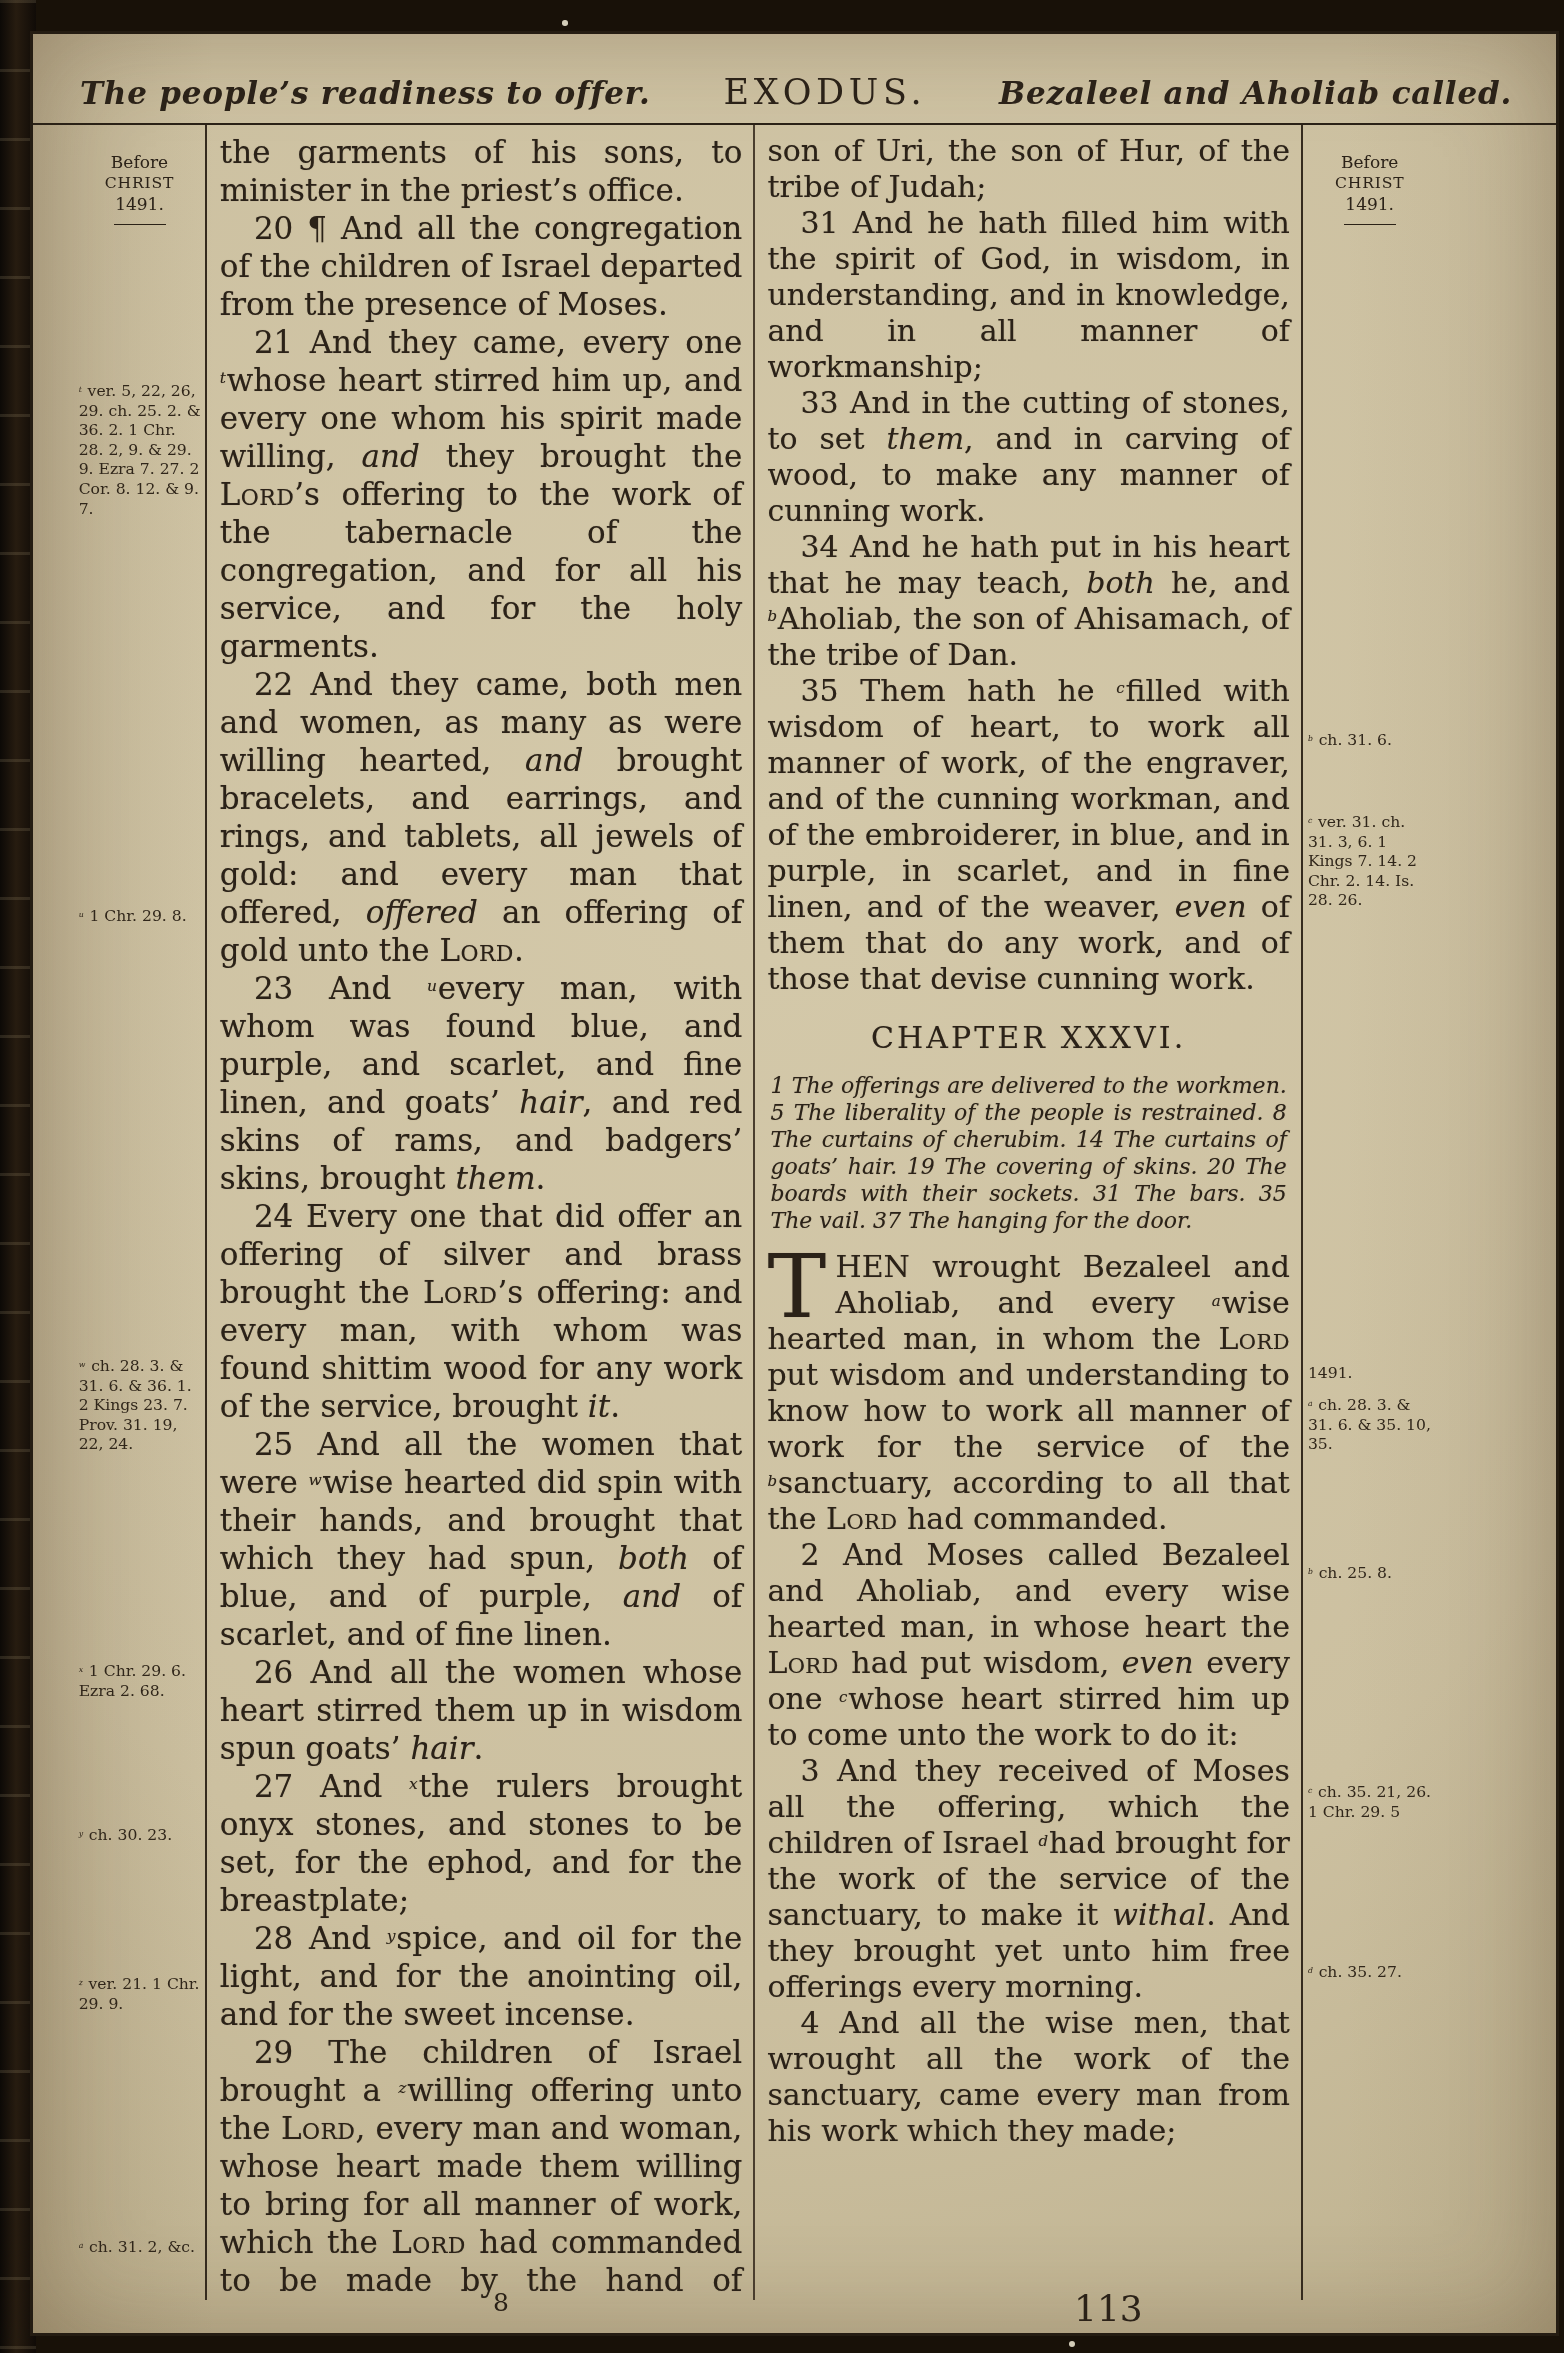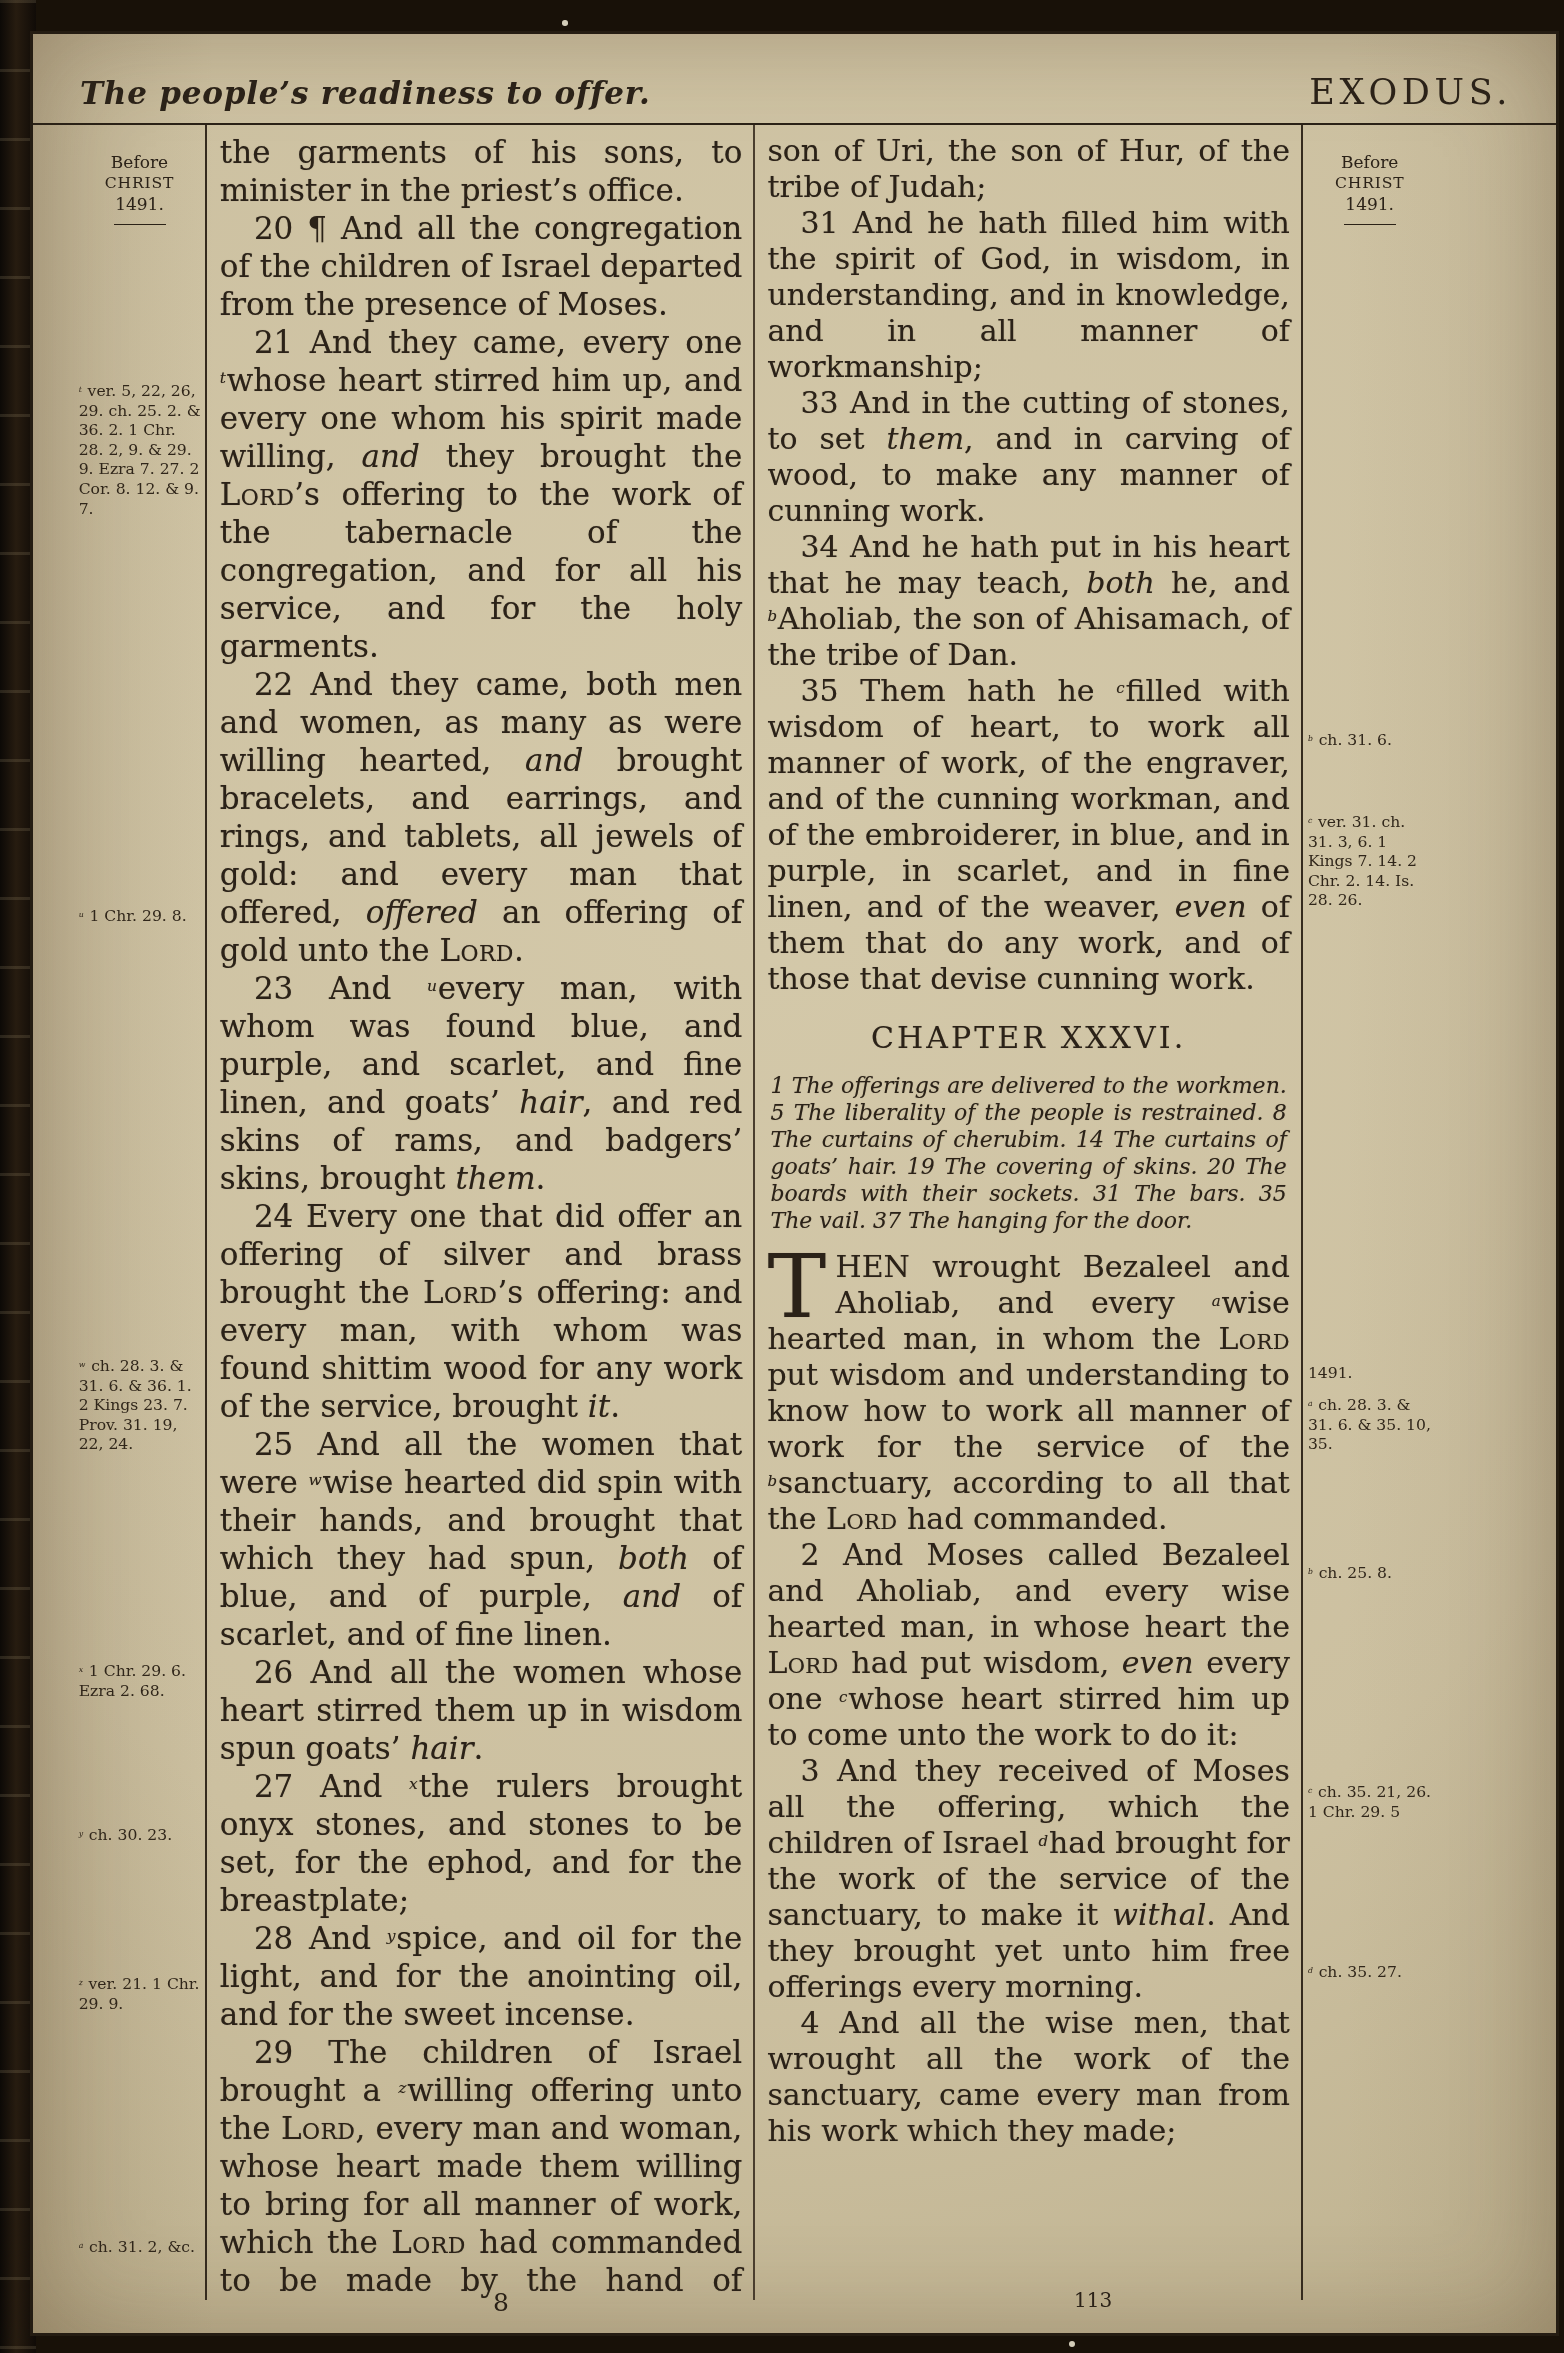--- a/index.html
+++ b/index.html
@@ -69,34 +69,35 @@
     font-style:italic;font-size:22px;line-height:27px;
     margin:0 0 15.6px;text-indent:0;padding:0 3.1px;
   }
   .dropcap{
     float:left;font-size:88px;line-height:66px;
     padding:4.7px 9.4px 0 0;
   }
 
   .footer{position:absolute;left:0;right:0;bottom:9.4px;height:36px;}
   .sig{position:absolute;left:460px;font-size:25px;}
-  .pagenum{position:absolute;left:1041px;font-size:20px;}
+  .pagenum{position:absolute;left:1041px;font-size:36px;}
 </style>
 </head>
 <body>
 
 <div class="book-edge"></div>
 <div class="speck" style="left:562px;top:20.3px;width:5.5px;height:5.5px;"></div>
 <div class="speck" style="left:1069px;top:2341px;width:6.3px;height:6.3px;"></div>
 
 <div class="page">
 
   <div class="header">
     <span class="head-side">The people’s readiness to offer.</span>
     <span class="head-center">EXODUS.</span>
+    <span class="head-side">Bezaleel and Aholiab called.</span>
   </div>
   <div class="header-rule"></div>
 
   <div class="columns">
 
     <aside class="margin-col">
       <div class="era">
         <div>Before</div>
         <div class="era-christ">CHRIST</div>
         <div>1491.</div>

